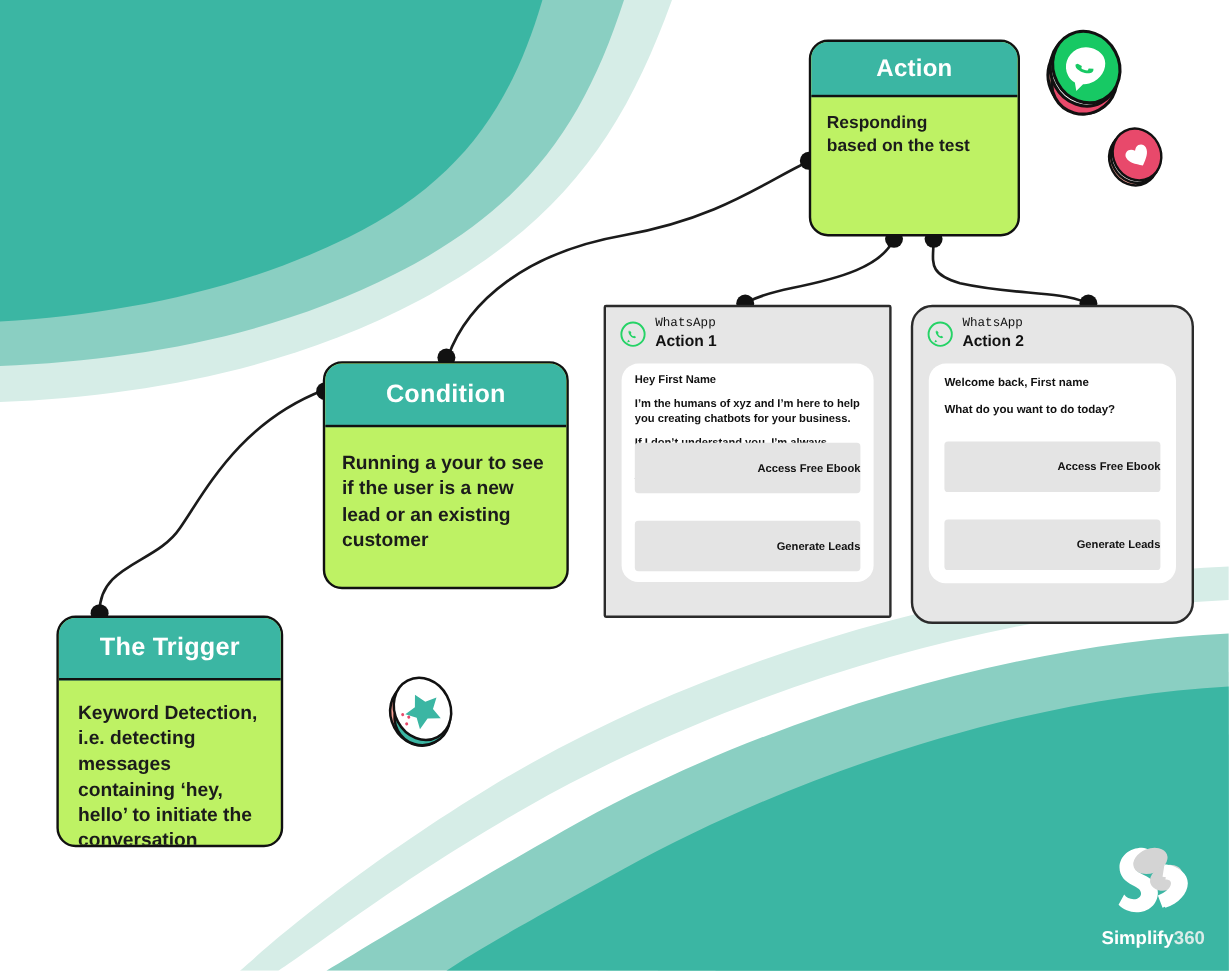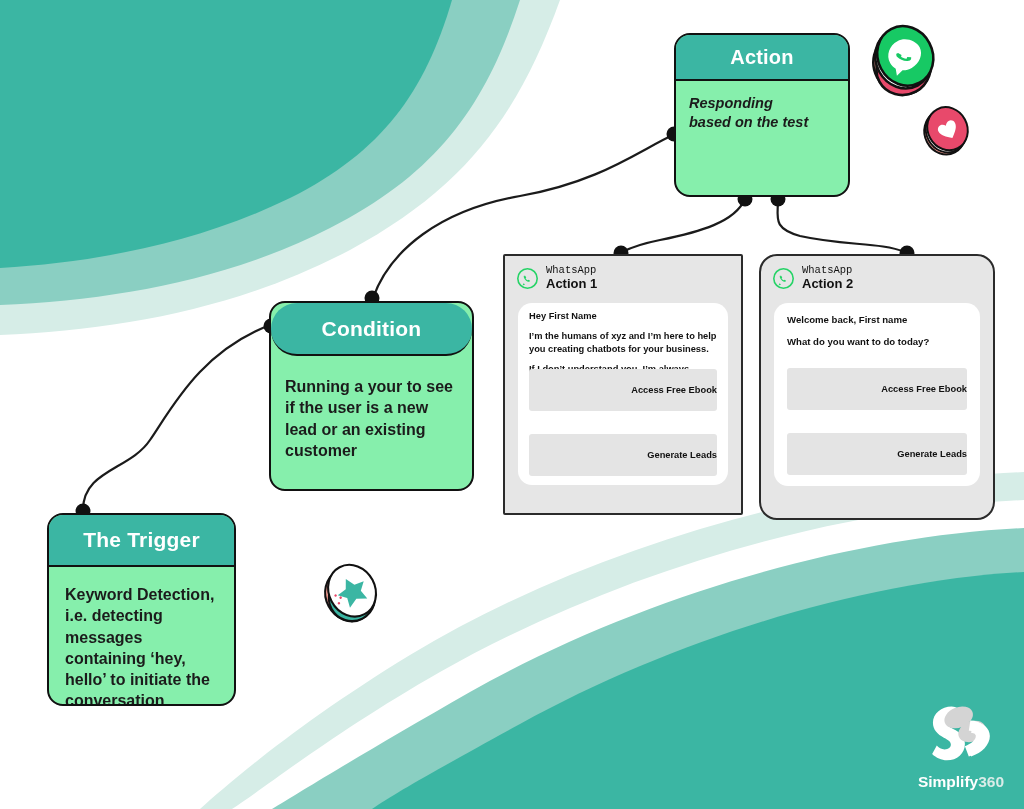--- a/index.html
+++ b/index.html
@@ -11,21 +11,21 @@
     position:relative;
   }
   #stage{position:absolute;inset:0;width:1024px;height:809px;}
 
   
   .bg-layer{position:absolute;left:0;top:0;width:1024px;height:809px;}
 
   
   .node{
     position:absolute;
-    background:#86efac;
+    background:#bef264;
     border:2.5px solid #111111;
     border-radius:16px;
     box-sizing:border-box;
     overflow:hidden;
     z-index:6;
   }
   .node-header{
     background:#3BB6A3;
     color:#ffffff;
     font-weight:bold;
@@ -37,24 +37,24 @@
   }
   .node-body{
     color:#1b1b1b;
     font-weight:bold;
     box-sizing:border-box;
     line-height:1.33;
   }
 
   #node-action{left:674px;top:33px;width:176px;height:164px;}
   #node-action .node-header{height:46px;font-size:20px;}
-  #node-action .node-body{padding:13px 30px 0 13px;font-size:14.5px;font-style:italic;}
+  #node-action .node-body{padding:13px 30px 0 13px;font-size:14.5px;}
 
   #node-condition{left:269px;top:301px;width:205px;height:190px;}
-  #node-condition .node-header{height:53px;font-size:21px;border-radius:26px;}
+  #node-condition .node-header{height:53px;font-size:21px;}
   #node-condition .node-body{padding:20px 14px 0 14px;font-size:16px;}
 
   #node-trigger{left:47px;top:513px;width:189px;height:193px;}
   #node-trigger .node-header{height:52px;font-size:21px;}
   #node-trigger .node-body{padding:17px 14px 0 16px;font-size:16px;}
 
   
   .wa-card{
     position:absolute;
     background:#e6e6e6;

